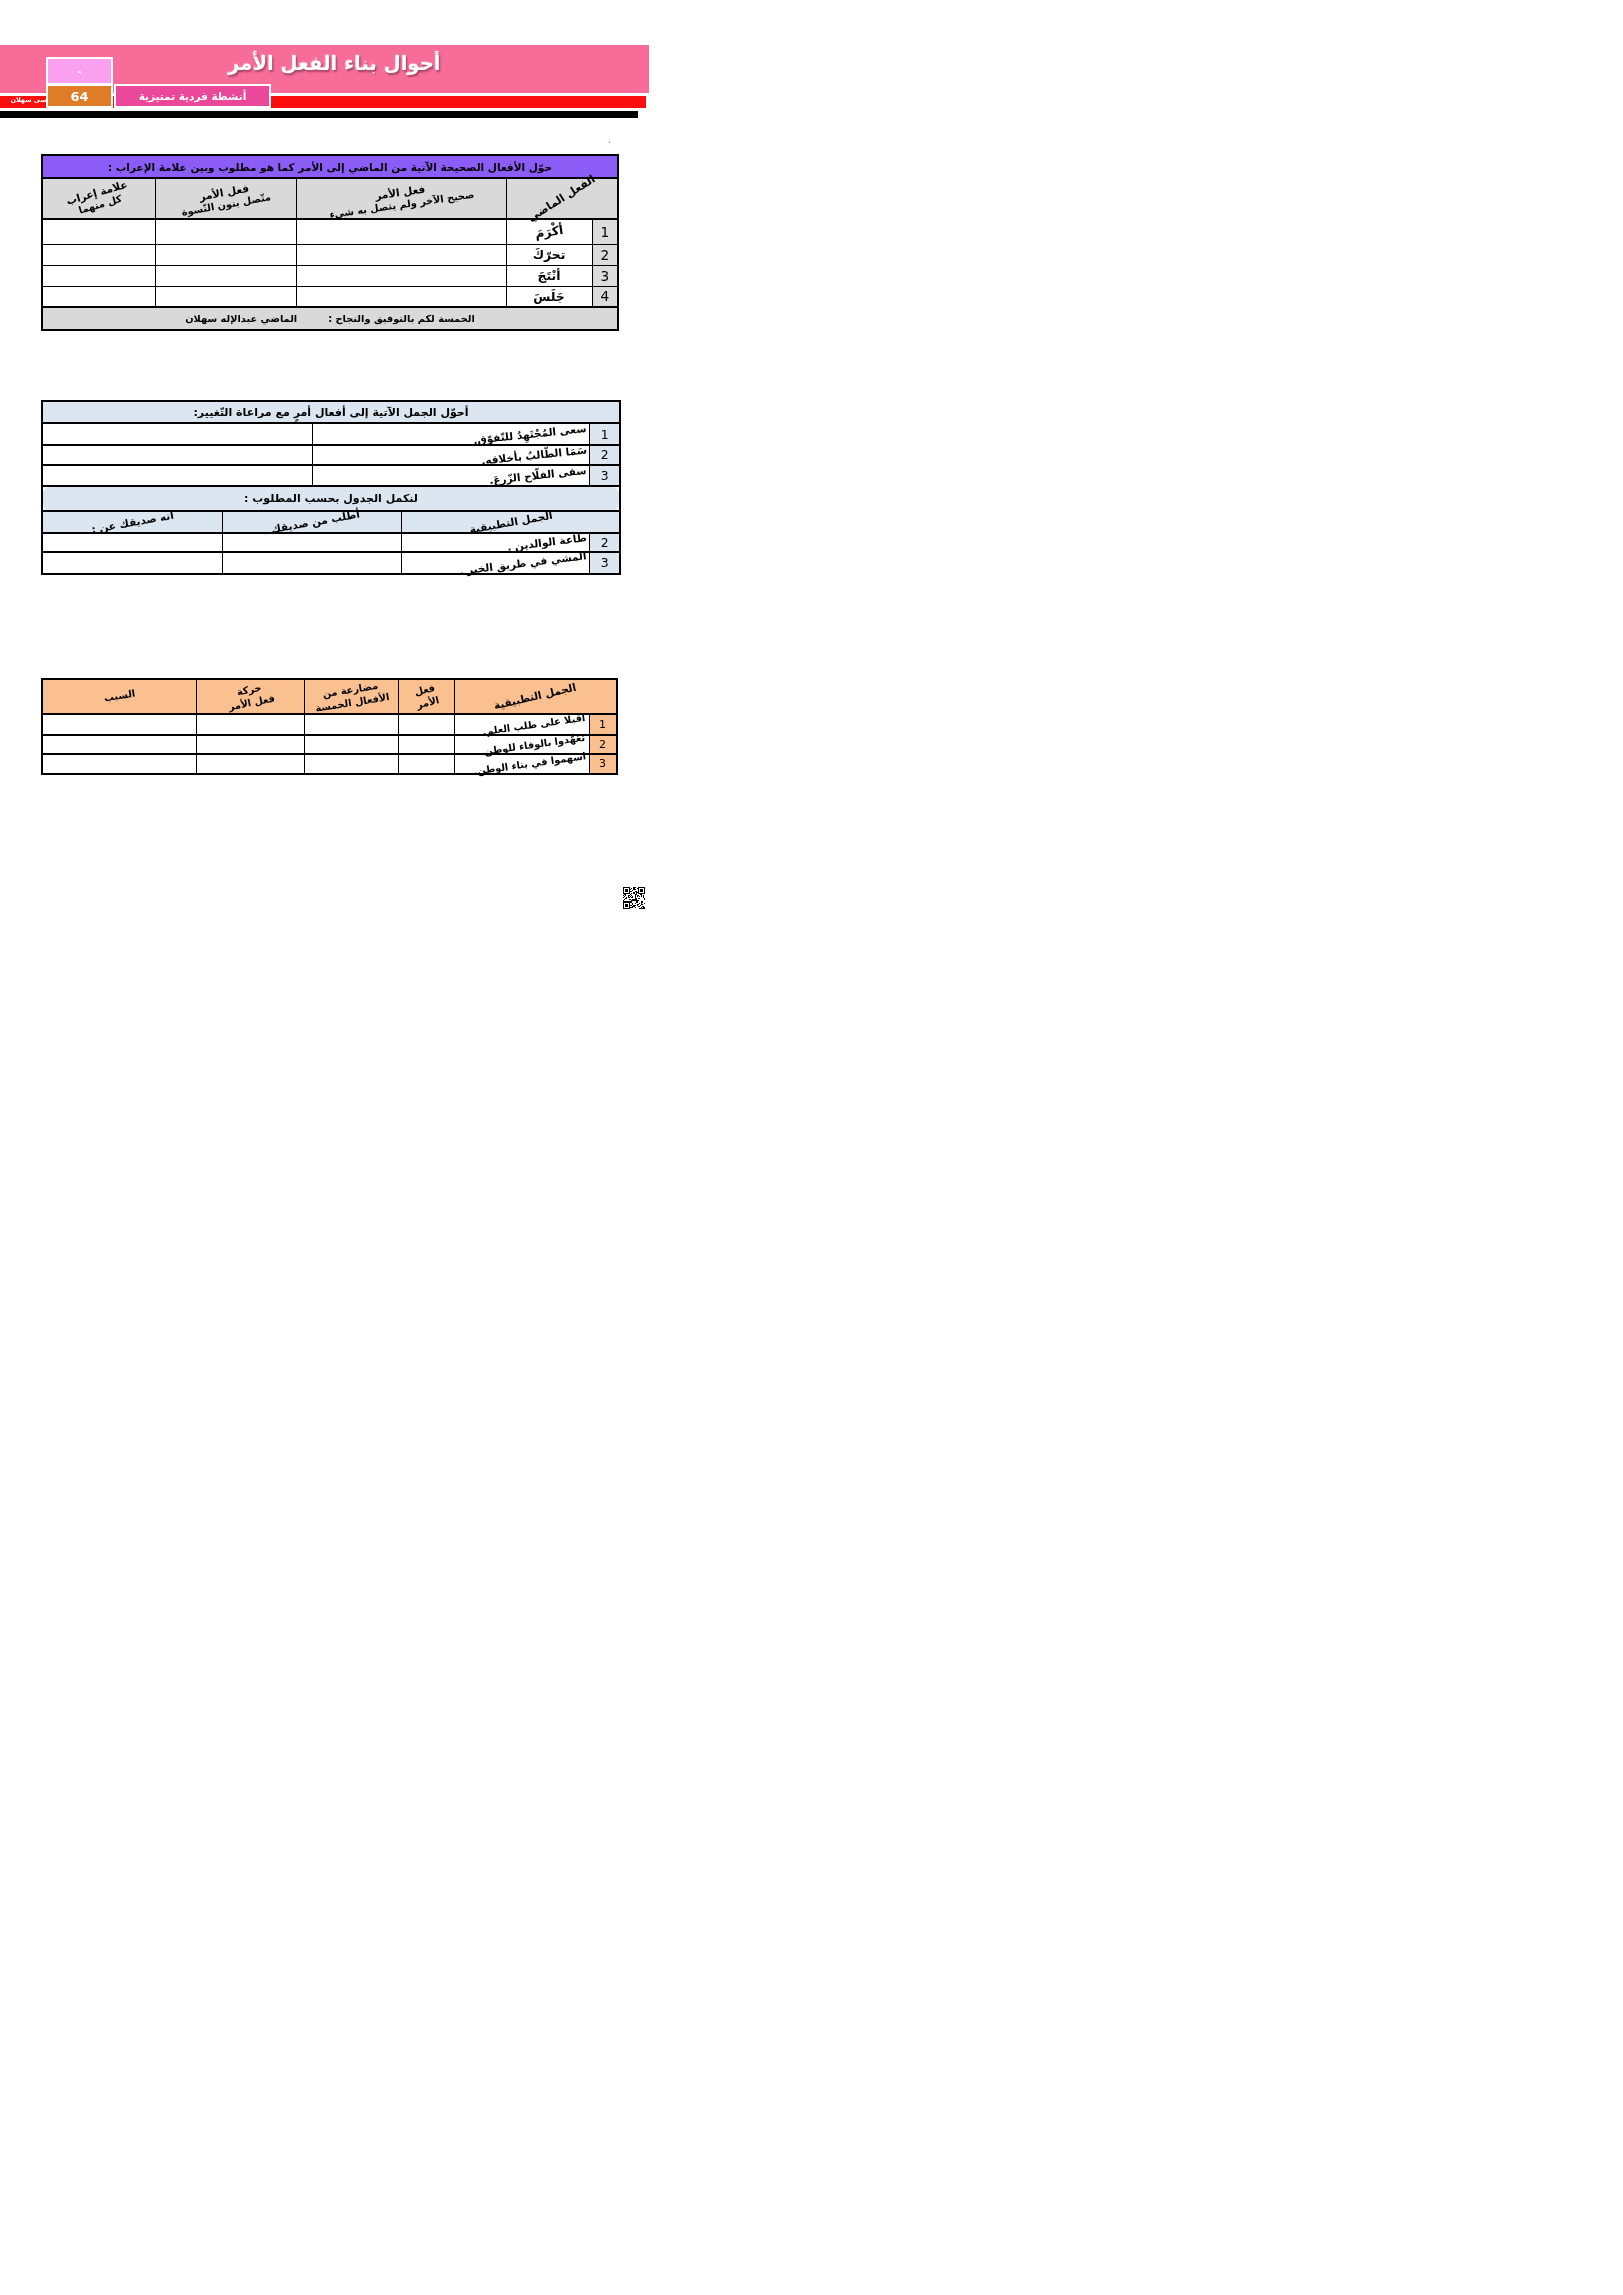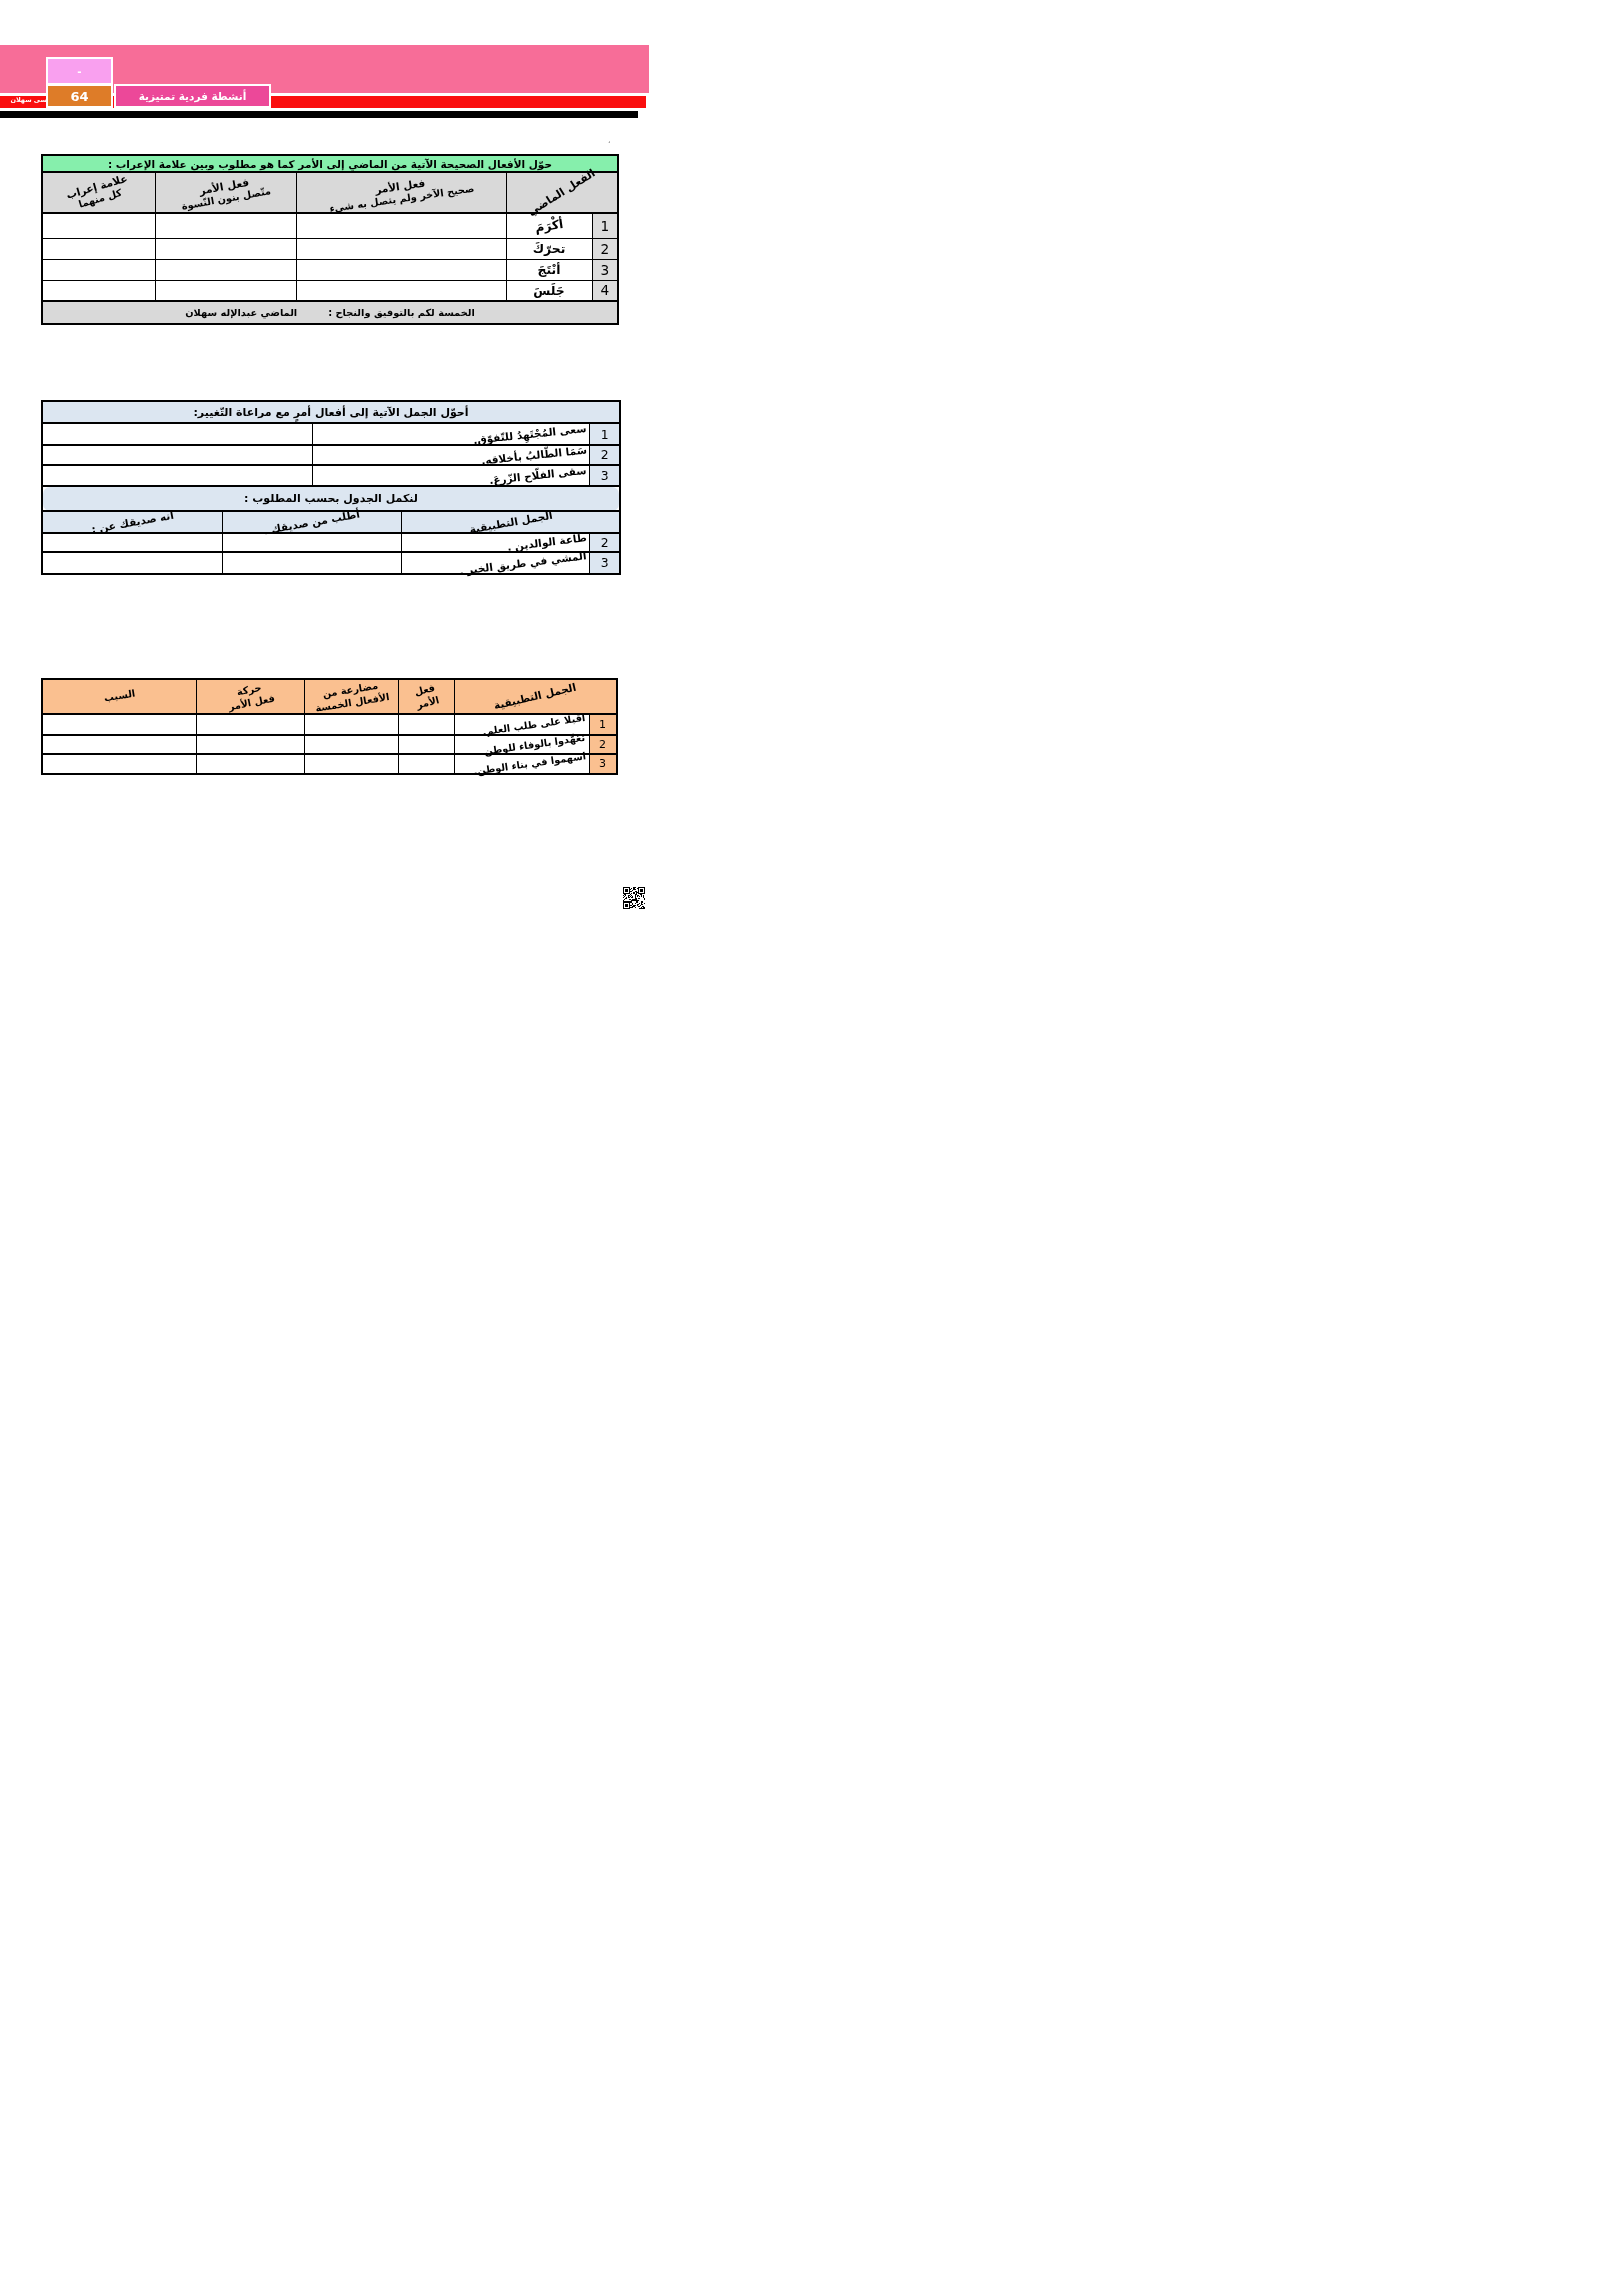--- a/index.html
+++ b/index.html
@@ -26,21 +26,21 @@
       color:#ffffff;font-weight:bold;font-size:10.5px;}
   .stray-mark{position:absolute;left:608px;top:136px;font-size:7.2px;color:#666;}
   
   table{border-collapse:collapse;table-layout:fixed;}
   td{border:1.3px solid #000;padding:0 2.6px;vertical-align:middle;overflow:visible;box-sizing:border-box;}
   .b-thick{border-bottom-width:2.6px;}
   .t-thick{border-top-width:2.6px;}
   .rot{display:inline-block;transform-origin:center;}
   
   .table1{position:absolute;left:41px;top:154px;width:576px;border:2px solid #000;}
-  .t1-title td{height:17px;background:#86efac;font-weight:bold;font-size:10.5px;text-align:center;}
+  .t1-title td{height:23px;background:#8b5cf6;font-weight:bold;font-size:10.5px;text-align:center;}
   .t1-head td{height:41px;background:#D9D9D9;font-weight:bold;text-align:center;}
   .t1-row td{background:#ffffff;}
   .t1-num{background:#DCDCDC !important;text-align:center;font-size:13.7px;}
   .t1-verb{text-align:center;font-weight:bold;font-size:12.4px;}
   .t1-foot td{height:23.6px;background:#D9D9D9;font-weight:bold;font-size:9.8px;}
   .foot-flex{display:flex;justify-content:center;gap:31px;}
   .h2line{line-height:1.25;font-size:10.5px;}
   .h2line .l2{font-size:9.8px;}
   
   .table2{position:absolute;left:41px;top:400px;width:576px;border:2px solid #000;}
@@ -60,20 +60,21 @@
   
   .qr{position:absolute;left:623px;top:886px;width:22px;height:23.6px;}
   .qr svg{width:100%;height:100%;}
 </style>
 </head>
 <body>
 
 <div class="page">
 
   <div class="pink-band"></div>
+  <div class="page-title">أحوال بناء الفعل الأمر</div>
   <div class="red-bar"></div>
   <div class="teacher-sig">أ . عبدالإله عيسى سهلان</div>
   <div class="black-bar"></div>
   <div class="dash-box">-</div>
   <div class="num-box">64</div>
   <div class="label-box">أنشطة فردية تمتيزية</div>
   <div class="stray-mark">،</div>
 
   <table class="table1" dir="rtl">
     <colgroup>

